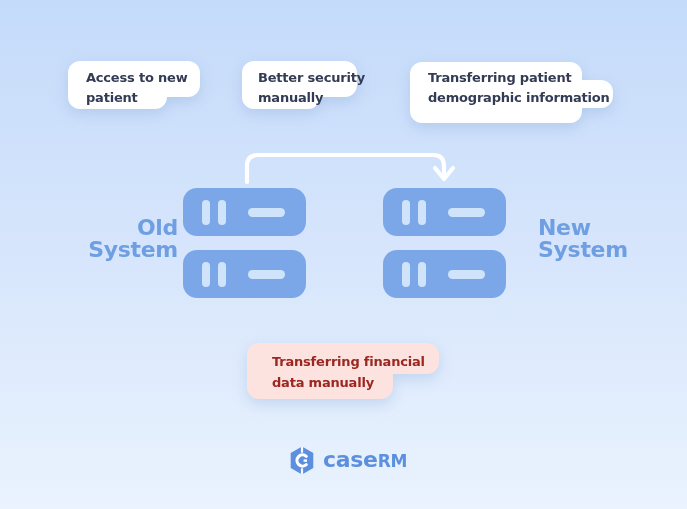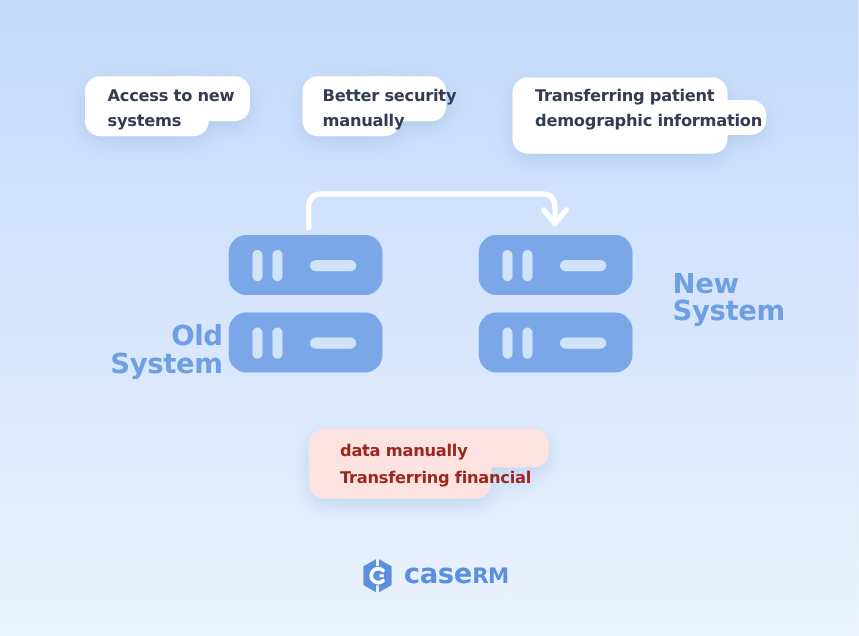--- a/index.html
+++ b/index.html
@@ -30,41 +30,41 @@
   
   .server { position:absolute; width:123px; height:48px; background:var(--server-fill,#7ba7e9); border-radius:14px; }
   .srv-old-top { left:183px; top:188px; } .srv-old-bot { left:183px; top:250px; }
   .srv-new-top { left:383px; top:188px; } .srv-new-bot { left:383px; top:250px; }
   .vpill { position:absolute; width:8px; height:25px; top:12px; border-radius:5px; background:var(--server-slot,#cfe3fb); }
   .vpill.p1 { left:19px; } .vpill.p2 { left:35px; }
   .hpill { position:absolute; width:37px; height:9px; left:65px; top:20px; border-radius:5px; background:var(--server-slot,#cfe3fb); }
   
   .sys { position:absolute; top:217px; font-size:22px; font-weight:800; letter-spacing:-0.3px;
          line-height:22px; color:var(--system-label,#6f9fe3); }
-  .sys.old { left:40px; width:138px; text-align:right;margin-top:42px; }
+  .sys.old { left:40px; width:138px; text-align:right; }
   .sys.new { left:538px; width:140px; text-align:left; }
   
   .arrow-svg { position:absolute; left:0; top:0; pointer-events:none; }
   
   .logo { position:absolute; left:289px; top:445px; display:flex; align-items:center; gap:8px;text-align:right; }
   .wordmark { color:var(--logo-blue,#5c90de); font-weight:700; letter-spacing:-0.3px; line-height:29px; }
   .wordmark .main { font-size:22px; }
   .wordmark .suffix { font-size:17px; }
 </style>
 </head>
 <body>
 
 <div class="canvas">
 
   <div class="bubble b1">
     <div class="tab"></div>
     <div class="body"></div>
     <div class="text">
       <div>Access to new</div>
-      <div>systems</div>
+      <div>patient</div>
     </div>
   </div>
 
   <div class="bubble b2">
     <div class="tab"></div>
     <div class="body"></div>
     <div class="text">
       <div>Better security</div>
       <div>manually</div>
     </div>
@@ -112,22 +112,22 @@
 
   <div class="sys new">
     <div>New</div>
     <div>System</div>
   </div>
 
   <div class="bubble warn">
     <div class="tab"></div>
     <div class="body"></div>
     <div class="text">
+      <div>Transferring financial</div>
       <div>data manually</div>
-      <div>Transferring financial</div>
     </div>
   </div>
 
   <div class="logo">
     <svg width="26" height="29" viewBox="0 0 26 28">
       <polygon points="13,0 24.3,6.5 24.3,21.5 13,28 1.7,21.5 1.7,6.5" fill="#5c90de"></polygon>
       <rect x="11.9" y="0" width="2.2" height="6.2" fill="#ffffff" opacity="0.95"></rect>
       <rect x="11.9" y="21.8" width="2.2" height="6.2" fill="#ffffff" opacity="0.95"></rect>
       <path d="M17.3 9.8 A5.6 5.6 0 1 0 17.3 18.2" stroke="#ffffff" stroke-width="3.1" fill="none" stroke-linecap="round"></path>
       <rect x="14.6" y="12.9" width="3.4" height="2.4" fill="#ffffff"></rect>

